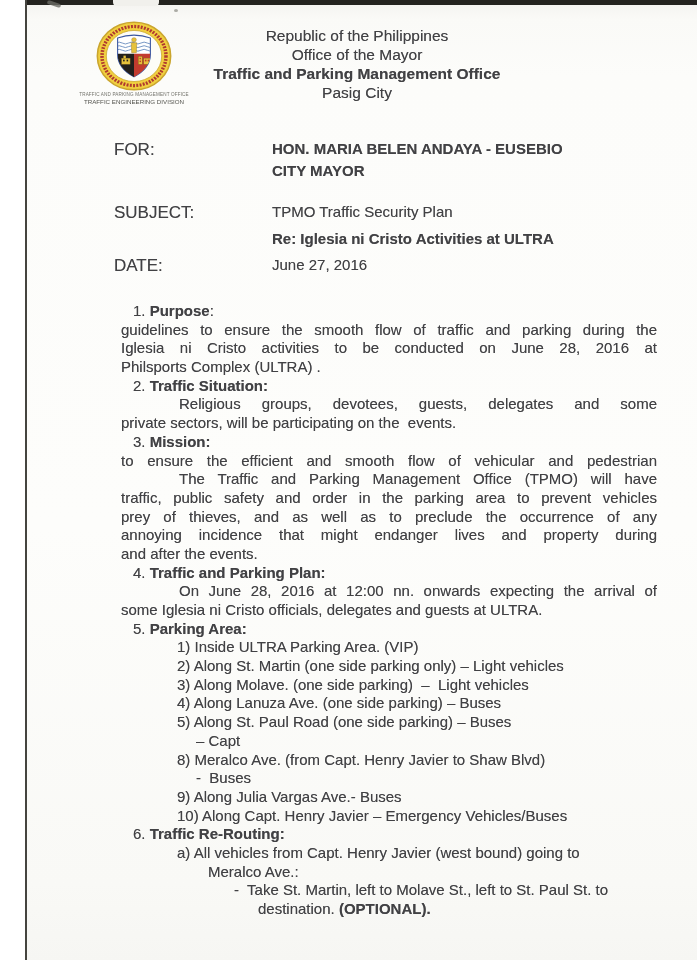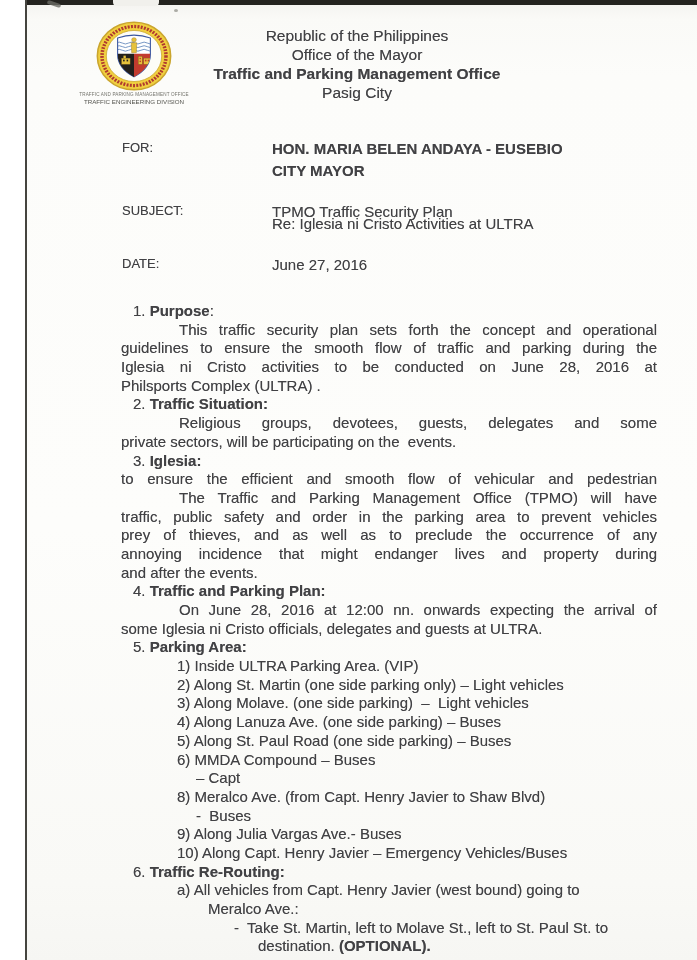--- a/index.html
+++ b/index.html
@@ -18,21 +18,21 @@
 
   .seal{position:absolute;left:70px;top:20px;}
   .seal-caption{position:absolute;left:52px;top:92px;width:114px;text-align:center;line-height:1.25;}
   .seal-cap1{font-size:4.6px;color:#73736c;letter-spacing:.15px;white-space:nowrap;}
   .seal-cap2{font-size:6.2px;color:#54544e;white-space:nowrap;}
 
   .hdr{position:absolute;left:35px;top:26px;width:594px;text-align:center;line-height:19px;font-size:15.5px;
        text-shadow:0 0 .5px rgba(65,65,68,.55);}
   .hdr .b{font-weight:bold;}
 
-  .meta-label{position:absolute;left:97px;font-size:13px;text-shadow:0 0 .5px rgba(65,65,68,.5);}
+  .meta-label{position:absolute;left:89px;font-size:17px;text-shadow:0 0 .5px rgba(65,65,68,.5);}
   .meta-val{position:absolute;left:247px;font-size:15px;text-shadow:0 0 .5px rgba(65,65,68,.5);}
   .bold{font-weight:bold;}
 
   .docbody{position:absolute;left:96px;top:302px;width:536px;font-size:15px;
            text-shadow:0 0 .5px rgba(62,62,66,.55);}
   .ln{height:18.7px;white-space:pre-wrap;}
   .ln .b{font-weight:bold;}
   .l-h{margin-left:12px;}
   .l-pf{margin-left:58px;width:478px;text-align:justify;text-align-last:justify;white-space:normal;}
   .l-pj{width:536px;text-align:justify;text-align-last:justify;white-space:normal;}
@@ -96,51 +96,49 @@
     <div class="b">Traffic and Parking Management Office</div>
     <div>Pasig City</div>
   </div>
 
   <div class="meta-label" style="top:140px;">FOR:</div>
   <div class="meta-val bold" style="top:140px;">HON. MARIA BELEN ANDAYA - EUSEBIO</div>
   <div class="meta-val bold" style="top:161.5px;">CITY MAYOR</div>
 
   <div class="meta-label" style="top:203px;">SUBJECT:</div>
   <div class="meta-val" style="top:203px;">TPMO Traffic Security Plan</div>
-  <div class="meta-val" style="top:215px;">Re: Iglesia ni Cristo Activities at ULTRA</div>
+  <div class="meta-val" style="top:230px;font-weight:bold;">Re: Iglesia ni Cristo Activities at ULTRA</div>
 
   <div class="meta-label" style="top:256px;">DATE:</div>
   <div class="meta-val" style="top:256px;text-align:right;">June 27, 2016</div>
 
   <div class="docbody" id="docbody">
       <div class="ln l-h"><span>1. </span><span class="b">Purpose</span><span>:</span></div>
-      <div class="ln l-pf"><span>This traffic security plan sets forth the concept and operational</span></div>
       <div class="ln l-pj"><span>guidelines to ensure the smooth flow of traffic and parking during the</span></div>
       <div class="ln l-pj"><span>Iglesia ni Cristo activities to be conducted on June 28, 2016 at</span></div>
       <div class="ln l-pl"><span>Philsports Complex (ULTRA) .</span></div>
       <div class="ln l-h"><span>2. </span><span class="b">Traffic Situation:</span></div>
       <div class="ln l-pf"><span>Religious groups, devotees, guests, delegates and some</span></div>
       <div class="ln l-pl"><span>private sectors, will be participating on the  events.</span></div>
-      <div class="ln l-h"><span>3. </span><span class="b">Iglesia:</span></div>
+      <div class="ln l-h"><span>3. </span><span class="b">Mission:</span></div>
       <div class="ln l-pj"><span>to ensure the efficient and smooth flow of vehicular and pedestrian</span></div>
       <div class="ln l-pf"><span>The Traffic and Parking Management Office (TPMO) will have</span></div>
       <div class="ln l-pj"><span>traffic, public safety and order in the parking area to prevent vehicles</span></div>
       <div class="ln l-pj"><span>prey of thieves, and as well as to preclude the occurrence of any</span></div>
       <div class="ln l-pj"><span>annoying incidence that might endanger lives and property during</span></div>
       <div class="ln l-pl"><span>and after the events.</span></div>
       <div class="ln l-h"><span>4. </span><span class="b">Traffic and Parking Plan:</span></div>
       <div class="ln l-pf"><span>On June 28, 2016 at 12:00 nn. onwards expecting the arrival of</span></div>
       <div class="ln l-pl"><span>some Iglesia ni Cristo officials, delegates and guests at ULTRA.</span></div>
       <div class="ln l-h"><span>5. </span><span class="b">Parking Area:</span></div>
       <div class="ln l-li"><span>1) Inside ULTRA Parking Area. (VIP)</span></div>
       <div class="ln l-li"><span>2) Along St. Martin (one side parking only) – Light vehicles</span></div>
       <div class="ln l-li"><span>3) Along Molave. (one side parking)  –  Light vehicles</span></div>
       <div class="ln l-li"><span>4) Along Lanuza Ave. (one side parking) – Buses</span></div>
       <div class="ln l-li"><span>5) Along St. Paul Road (one side parking) – Buses</span></div>
-      <div class="ln l-li"><span>6) MMDA Compound – Buses</span></div>
       <div class="ln l-lc"><span>– Capt</span></div>
       <div class="ln l-li"><span>8) Meralco Ave. (from Capt. Henry Javier to Shaw Blvd)</span></div>
       <div class="ln l-lc"><span>-  Buses</span></div>
       <div class="ln l-li"><span>9) Along Julia Vargas Ave.- Buses</span></div>
       <div class="ln l-li"><span>10) Along Capt. Henry Javier – Emergency Vehicles/Buses</span></div>
       <div class="ln l-h"><span>6. </span><span class="b">Traffic Re-Routing:</span></div>
       <div class="ln l-sa"><span>a) All vehicles from Capt. Henry Javier (west bound) going to</span></div>
       <div class="ln l-sac"><span>Meralco Ave.:</span></div>
       <div class="ln l-d"><span>-  Take St. Martin, left to Molave St., left to St. Paul St. to</span></div>
       <div class="ln l-dc"><span>destination. </span><span class="b">(OPTIONAL).</span></div>

